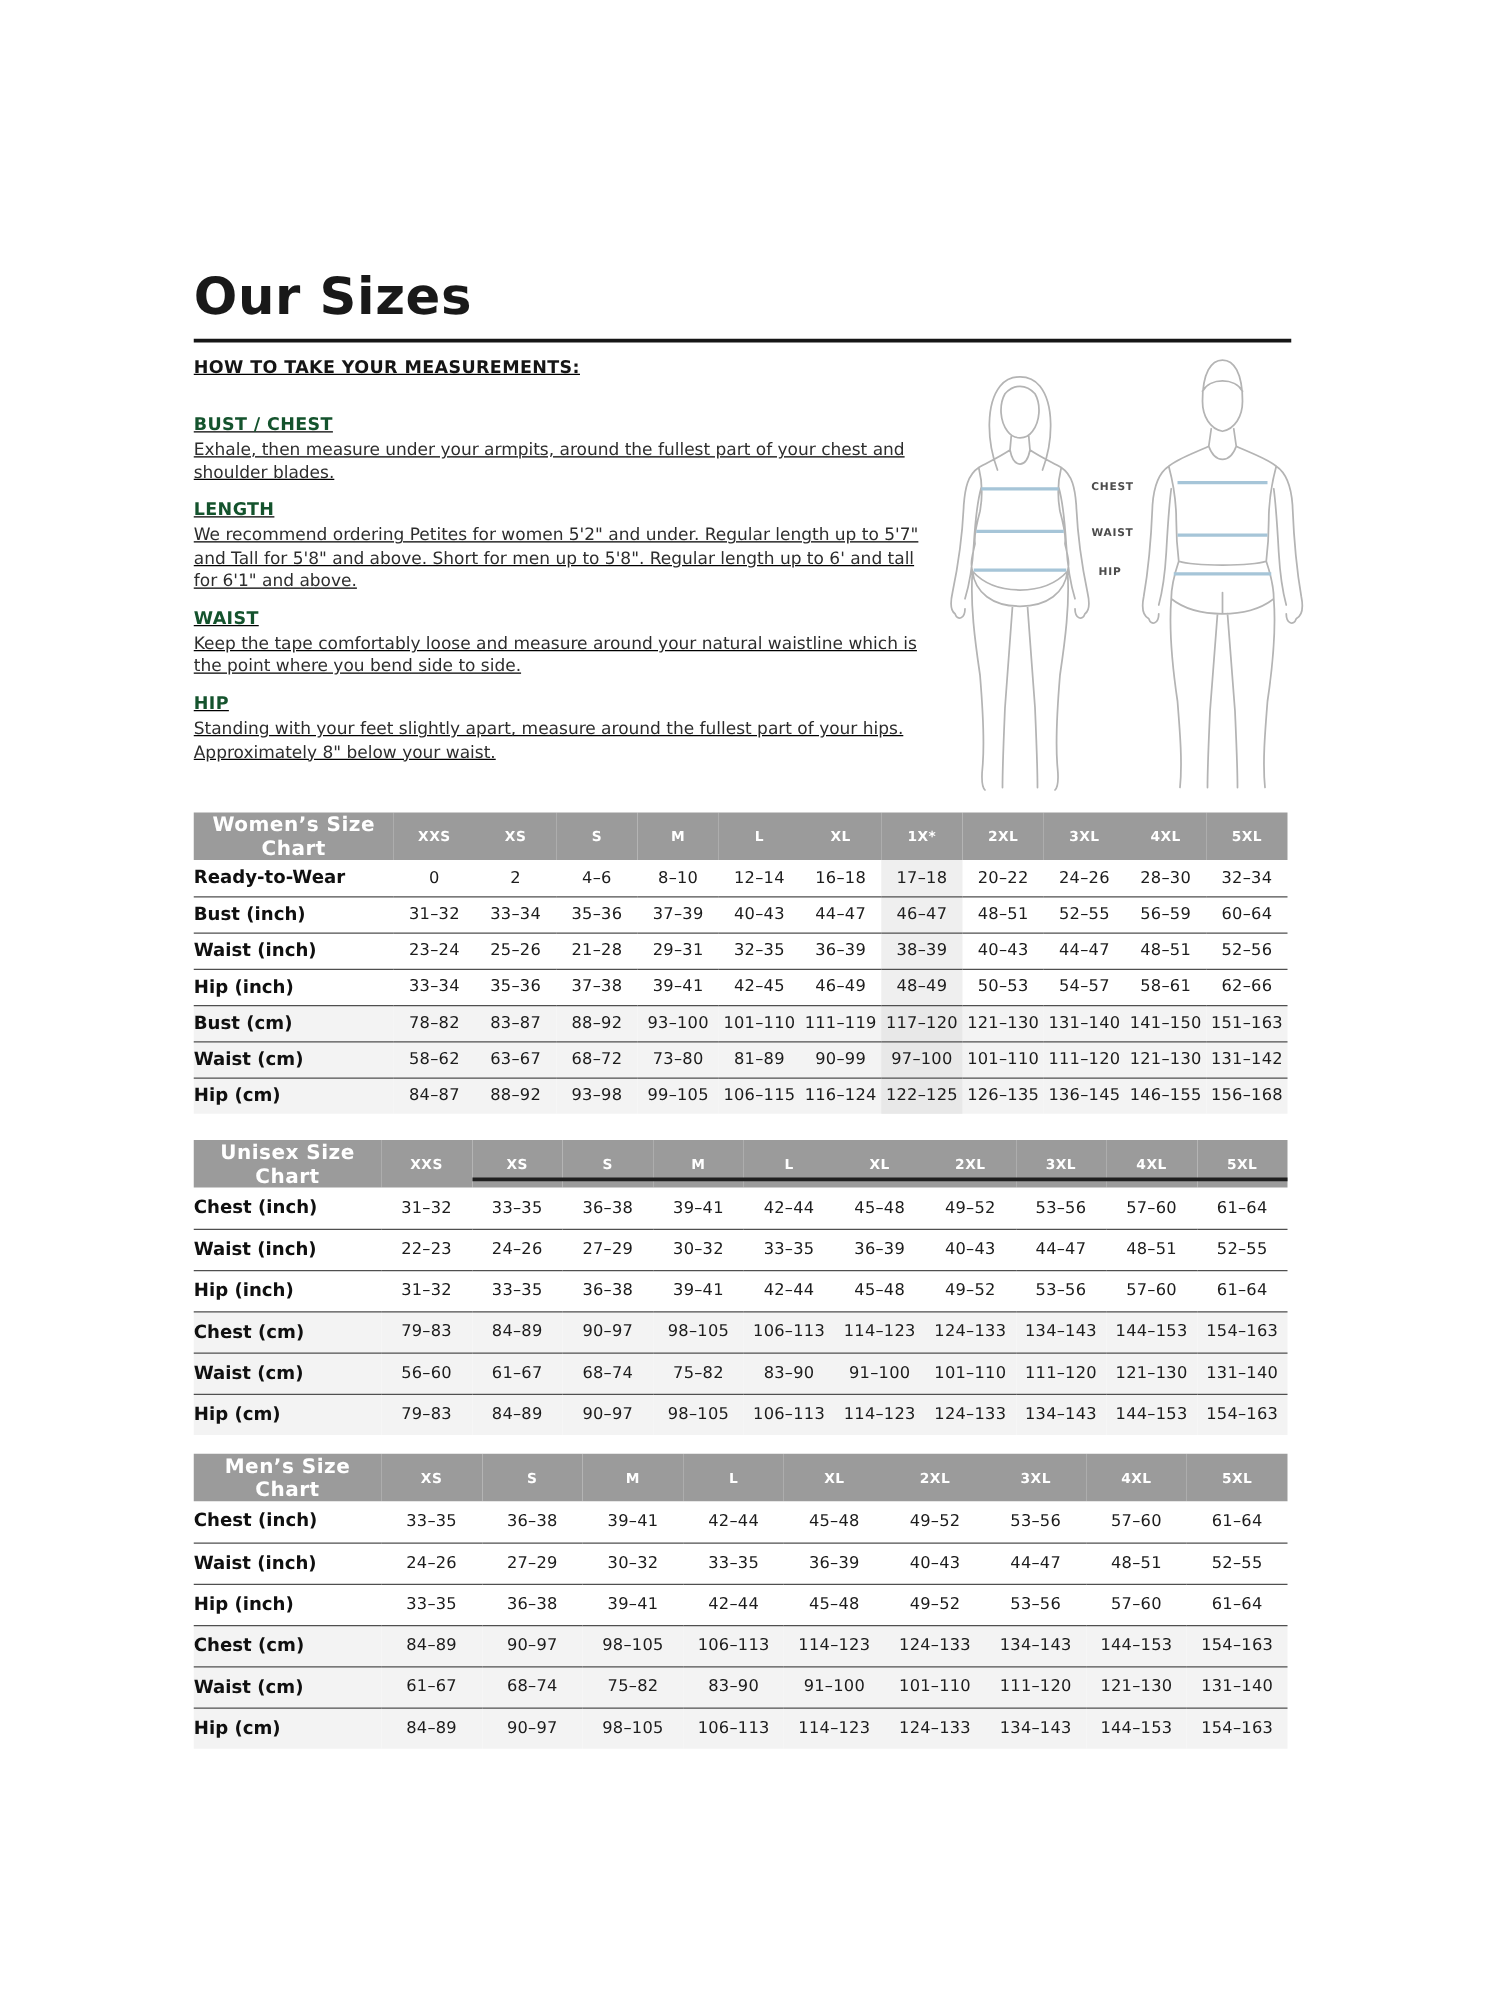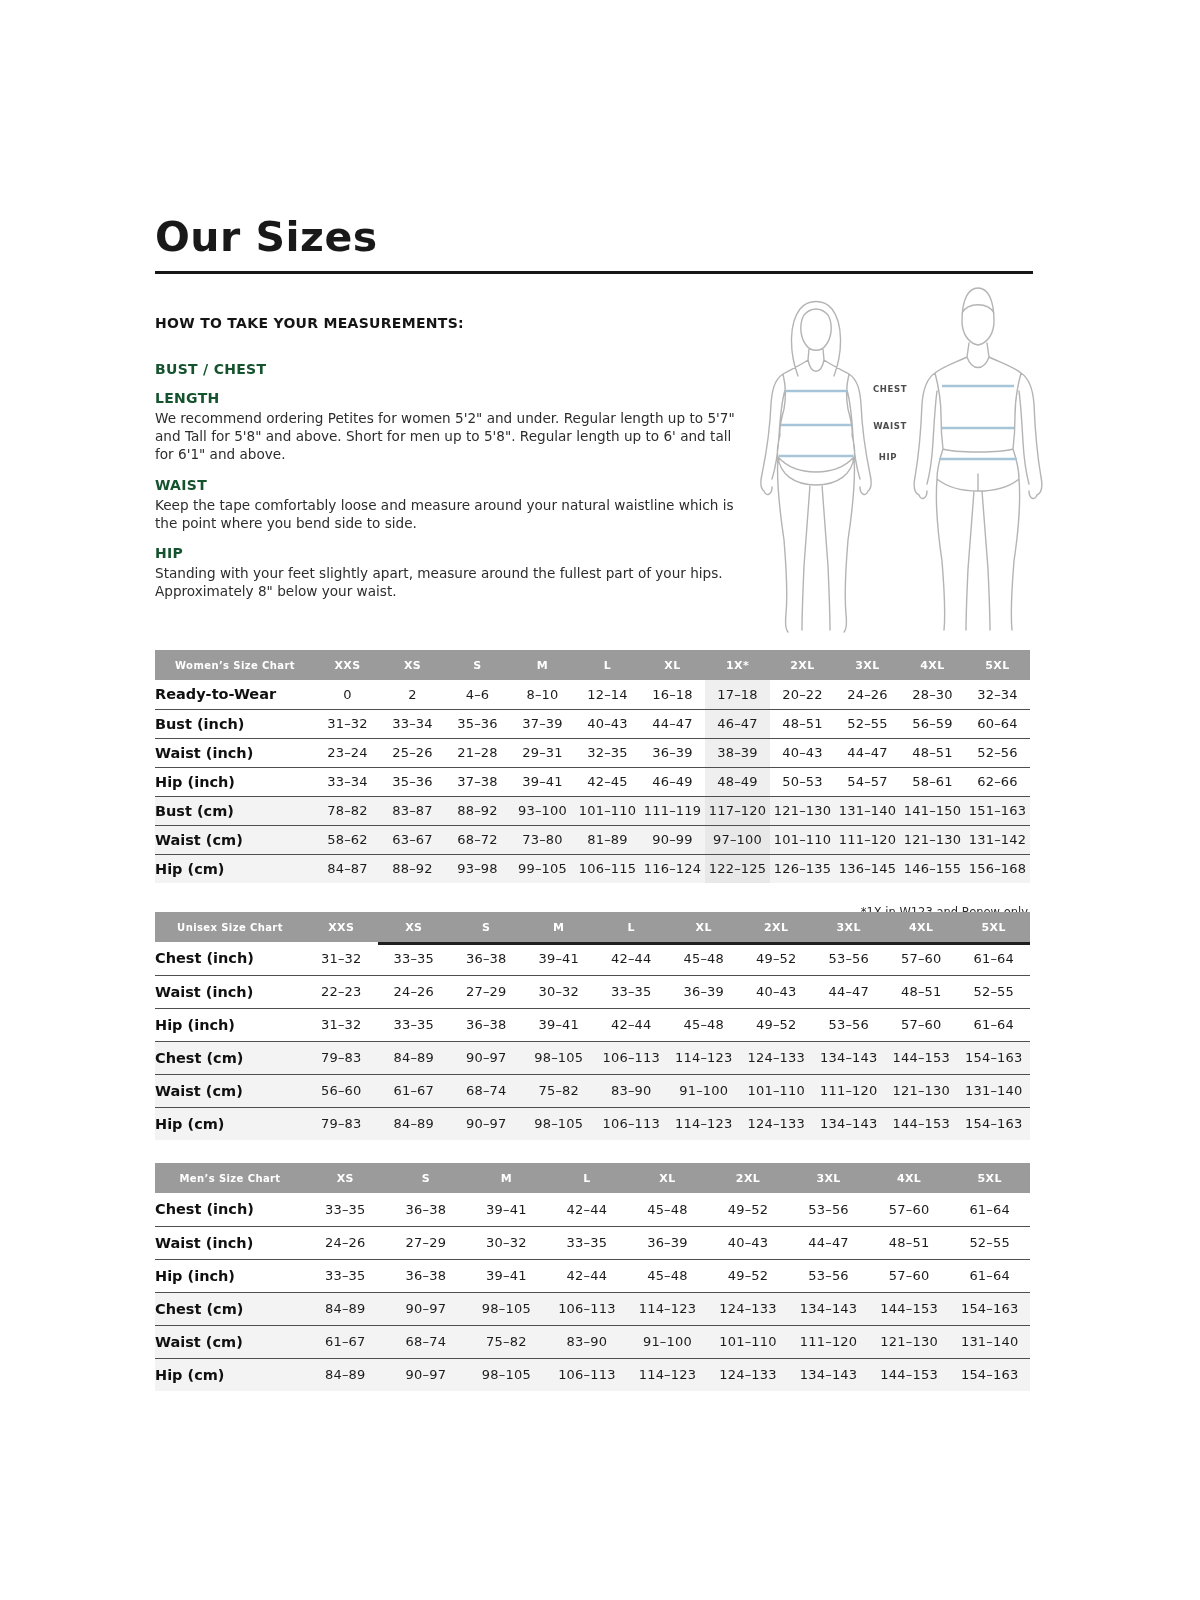--- a/index.html
+++ b/index.html
@@ -18,41 +18,41 @@
   html,body{background:#ffffff;}
   body{font-family:"DejaVu Sans","Liberation Sans",sans-serif;}
   .page{position:relative;width:1200px;height:1600px;background:#ffffff;overflow:hidden;border-radius:26px;}
 
   
   .title-block{position:absolute;left:155px;top:216px;width:878px;}
   .page-title{font-size:41px;font-weight:800;color:#191919;letter-spacing:0.5px;line-height:1.05;}
   .title-rule{margin-top:12px;height:3px;background:var(--rule-color);}
 
   
-  .intro{position:absolute;left:155px;top:315px;width:592px;}
+  .intro{position:absolute;left:155px;top:286px;width:592px;text-decoration:underline;}
   .howto-heading{font-size:14px;font-weight:800;color:#151515;letter-spacing:0.3px;}
   .measure-section{margin-top:30px;}
   .measure-section + .measure-section{margin-top:13px;}
   .section-heading{font-size:14px;font-weight:800;color:#14532d;letter-spacing:0.3px;margin-bottom:3px;}
   .section-body{font-size:13.6px;line-height:1.34;color:var(--text-body);}
 
   
   .figures{position:absolute;left:738px;top:278px;width:322px;height:362px;}
   .fig-outline{fill:none;stroke:var(--figure-stroke);stroke-width:1.4;stroke-linecap:round;stroke-linejoin:round;}
   .measure-line{fill:none;stroke:var(--measure-line);stroke-width:2.6;stroke-linecap:butt;}
   .fig-label{font-family:"DejaVu Sans","Liberation Sans",sans-serif;font-size:8.5px;font-weight:700;fill:#4c4c4c;letter-spacing:0.6px;}
 
   
   .table-wrap{position:absolute;left:155px;width:875px;}
   .table-wrap.womens{top:650px;}
   .table-wrap.unisex{top:912px;}
   .table-wrap.mens{top:1163px;}
   .size-table{border-collapse:collapse;width:100%;table-layout:fixed;}
   .size-table thead th{background:var(--header-bg);color:#ffffff;font-size:11px;font-weight:700;height:30px;letter-spacing:0.4px;text-align:center;vertical-align:middle;}
-  .size-table thead th.tbl-title{font-size:10px;}
+  .size-table thead th.tbl-title{font-size:16px;}
   .size-table tbody th{text-align:left;padding-right:14px;font-size:14.5px;font-weight:700;color:#101010;vertical-align:middle;white-space:nowrap;}
   .size-table tbody td{text-align:center;font-size:13px;color:var(--text-dark);letter-spacing:0.2px;vertical-align:middle;}
   .size-table tbody tr{height:29px;}
   .rows-tall .size-table tbody tr{height:33px;}
   .size-table tbody tr + tr{border-top:1px solid var(--row-line);}
   .size-table tbody tr.shaded{background:var(--shaded-row);}
   .size-table tbody td.hl{background:var(--highlight-col);}
   .size-table tbody tr.shaded td.hl{background:var(--highlight-col-shaded);}
   .tbl-rel{position:relative;}
   .header-rule{position:absolute;top:30px;height:2.5px;background:#1f1f1f;}
@@ -66,20 +66,21 @@
   <div class="title-block">
     <h1 class="page-title">Our Sizes</h1>
     <div class="title-rule"></div>
   </div>
 
   <div class="intro">
     <div class="howto-heading">HOW TO TAKE YOUR MEASUREMENTS:</div>
 
     <div class="measure-section">
       <div class="section-heading">BUST / CHEST</div>
+      <p class="section-body">Exhale, then measure under your armpits, around the fullest part of your chest and shoulder blades.</p>
     </div>
     <div class="measure-section">
       <div class="section-heading">LENGTH</div>
       <p class="section-body">We recommend ordering Petites for women 5'2" and under. Regular length up to 5'7" and Tall for 5'8" and above. Short for men up to 5'8". Regular length up to 6' and tall for 6'1" and above.</p>
     </div>
     <div class="measure-section">
       <div class="section-heading">WAIST</div>
       <p class="section-body">Keep the tape comfortably loose and measure around your natural waistline which is the point where you bend side to side.</p>
     </div>
     <div class="measure-section">

